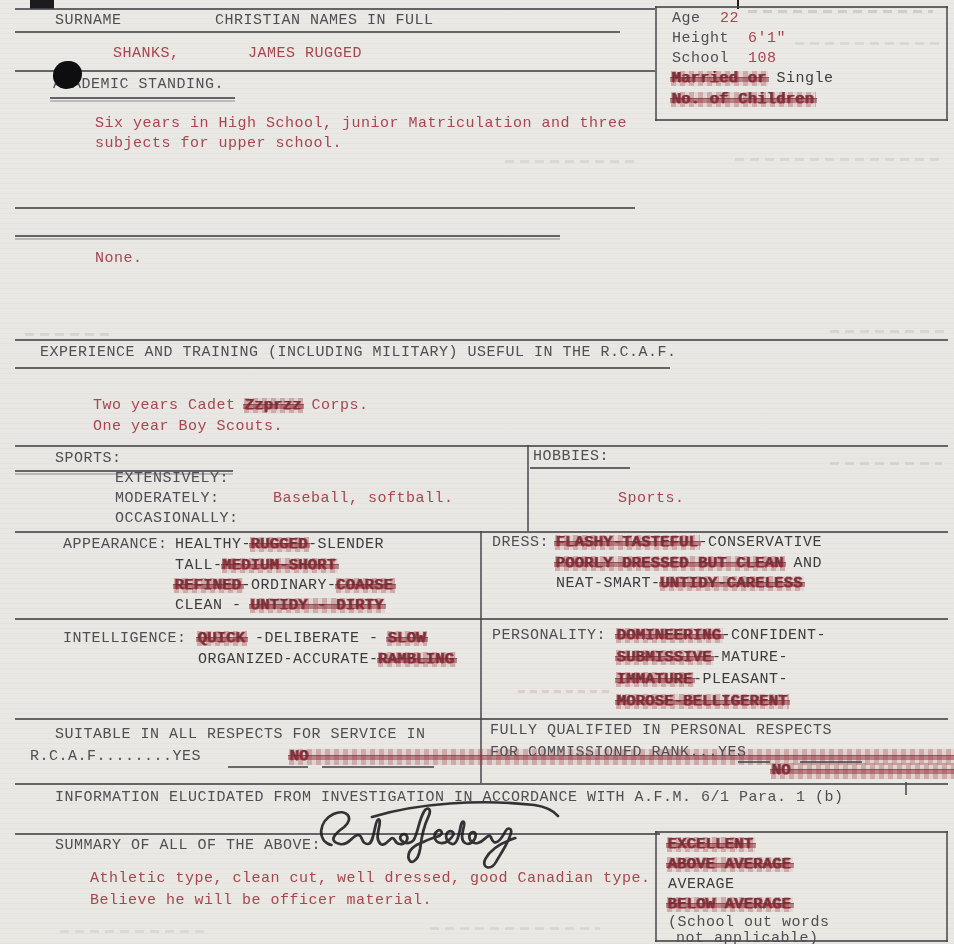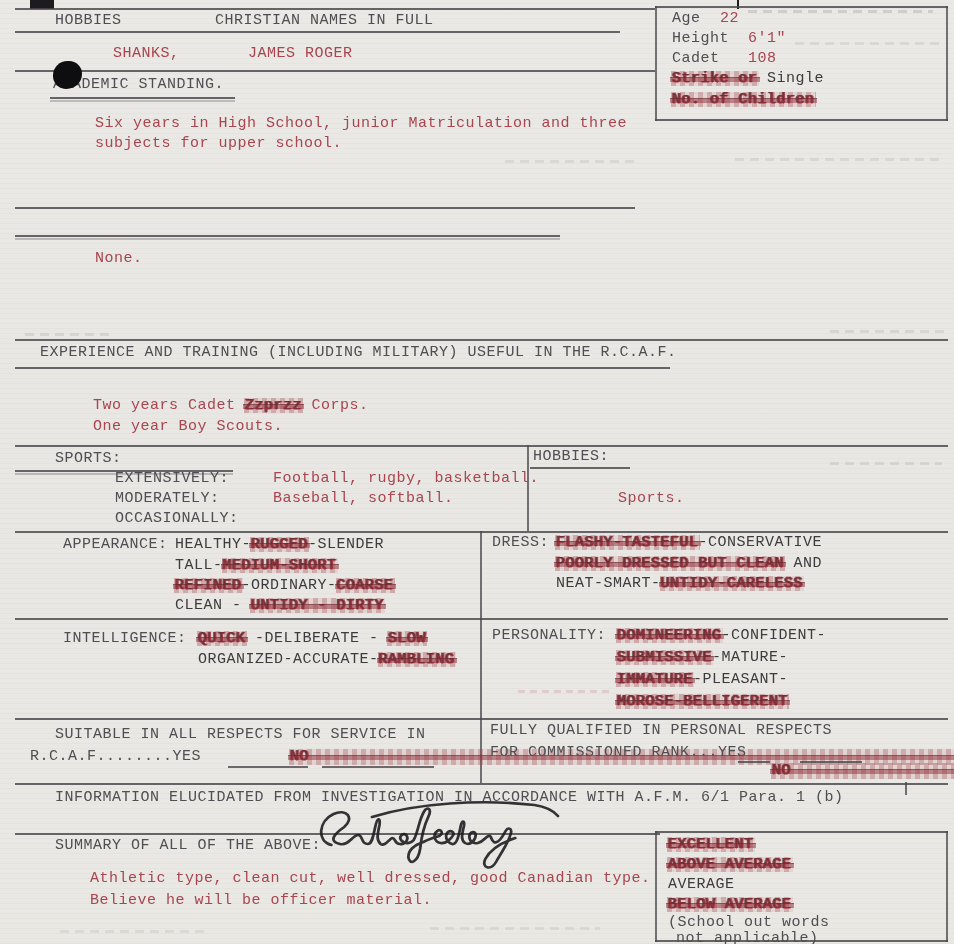--- a/index.html
+++ b/index.html
@@ -55,36 +55,36 @@
   <div class="mark" style="left:830px;top:462px;width:112px;opacity:.6"></div>
   <div class="mark redish" style="left:518px;top:690px;width:95px"></div>
   <div class="mark" style="left:60px;top:930px;width:150px;opacity:.5"></div>
   <div class="mark" style="left:430px;top:927px;width:170px;opacity:.5"></div>
   <div class="corner" style="left:905px;top:782px;width:2px;height:13px;opacity:.6"></div>
 
   <div class="rule" style="left:15px;top:8px;width:640px"></div>
   <div class="rule" style="left:15px;top:31px;width:605px"></div>
   <div class="rule" style="left:15px;top:70px;width:640px"></div>
 
-  <div class="t faded" style="left:55px;top:12px">HOBBIES</div>
+  <div class="t faded" style="left:55px;top:12px">SURNAME</div>
   <div class="t faded" style="left:215px;top:12px">CHRISTIAN NAMES IN FULL</div>
   <div class="t red" style="left:113px;top:45px">SHANKS,</div>
-  <div class="t red" style="left:248px;top:45px">JAMES ROGER</div>
+  <div class="t red" style="left:248px;top:45px">JAMES RUGGED</div>
 
   <div class="rule" style="left:655px;top:6px;width:293px"></div>
   <div class="rule" style="left:655px;top:119px;width:293px"></div>
   <div class="vline" style="left:655px;top:6px;height:115px"></div>
   <div class="vline" style="left:946px;top:6px;height:115px"></div>
   <div class="t faded" style="left:672px;top:10px">Age</div>
   <div class="t red" style="left:720px;top:10px">22</div>
   <div class="t faded" style="left:672px;top:30px">Height</div>
   <div class="t red" style="left:748px;top:30px">6'1"</div>
-  <div class="t faded" style="left:672px;top:50px">Cadet</div>
+  <div class="t faded" style="left:672px;top:50px">School</div>
   <div class="t red" style="left:748px;top:50px">108</div>
-  <div class="t" style="left:672px;top:70px"><span class="struck">Strike or</span><span class="kept"> Single</span></div>
+  <div class="t" style="left:672px;top:70px"><span class="struck">Married or</span><span class="kept"> Single</span></div>
   <div class="t" style="left:672px;top:91px"><span class="struck">No. of Children</span></div>
 
   <div class="t faded" style="left:53px;top:76px">ACADEMIC STANDING.</div>
   <div class="rule dbl" style="left:50px;top:97px;width:185px"></div>
   <div class="blot" style="left:53px;top:61px;width:29px;height:28px"></div>
   <div class="t red" style="left:95px;top:115px">Six years in High School, junior Matriculation and three</div>
   <div class="t red" style="left:95px;top:135px">subjects for upper school.</div>
 
   <div class="rule" style="left:15px;top:207px;width:620px"></div>
   <div class="rule dbl" style="left:15px;top:235px;width:545px"></div>
@@ -96,21 +96,20 @@
   <div class="t red" style="left:93px;top:397px"><span class="kept">Two years Cadet </span><span class="struck">Zzprzz</span><span class="kept"> Corps.</span></div>
   <div class="t red" style="left:93px;top:418px">One year Boy Scouts.</div>
 
   <div class="rule" style="left:15px;top:445px;width:933px"></div>
   <div class="vline" style="left:527px;top:445px;height:86px"></div>
   <div class="t faded" style="left:55px;top:450px">SPORTS:</div>
   <div class="rule dbl" style="left:15px;top:470px;width:218px"></div>
   <div class="t faded" style="left:533px;top:448px">HOBBIES:</div>
   <div class="rule" style="left:530px;top:467px;width:100px"></div>
   <div class="t faded" style="left:115px;top:470px">EXTENSIVELY:</div>
-  <div class="t red" style="left:273px;top:470px">Football, rugby, basketball.</div>
   <div class="t faded" style="left:115px;top:490px">MODERATELY:</div>
   <div class="t red" style="left:273px;top:490px">Baseball, softball.</div>
   <div class="t faded" style="left:115px;top:510px">OCCASIONALLY:</div>
   <div class="t red" style="left:273px;top:510px"></div>
   <div class="t red" style="left:618px;top:490px">Sports.</div>
 
   <div class="rule" style="left:15px;top:531px;width:933px"></div>
   <div class="vline" style="left:480px;top:531px;height:252px"></div>
   <div class="t faded" style="left:63px;top:536px">APPEARANCE:</div>
   <div class="t" style="left:175px;top:536px"><span class="kept">HEALTHY-</span><span class="struck">RUGGED</span><span class="kept">-SLENDER</span></div>

